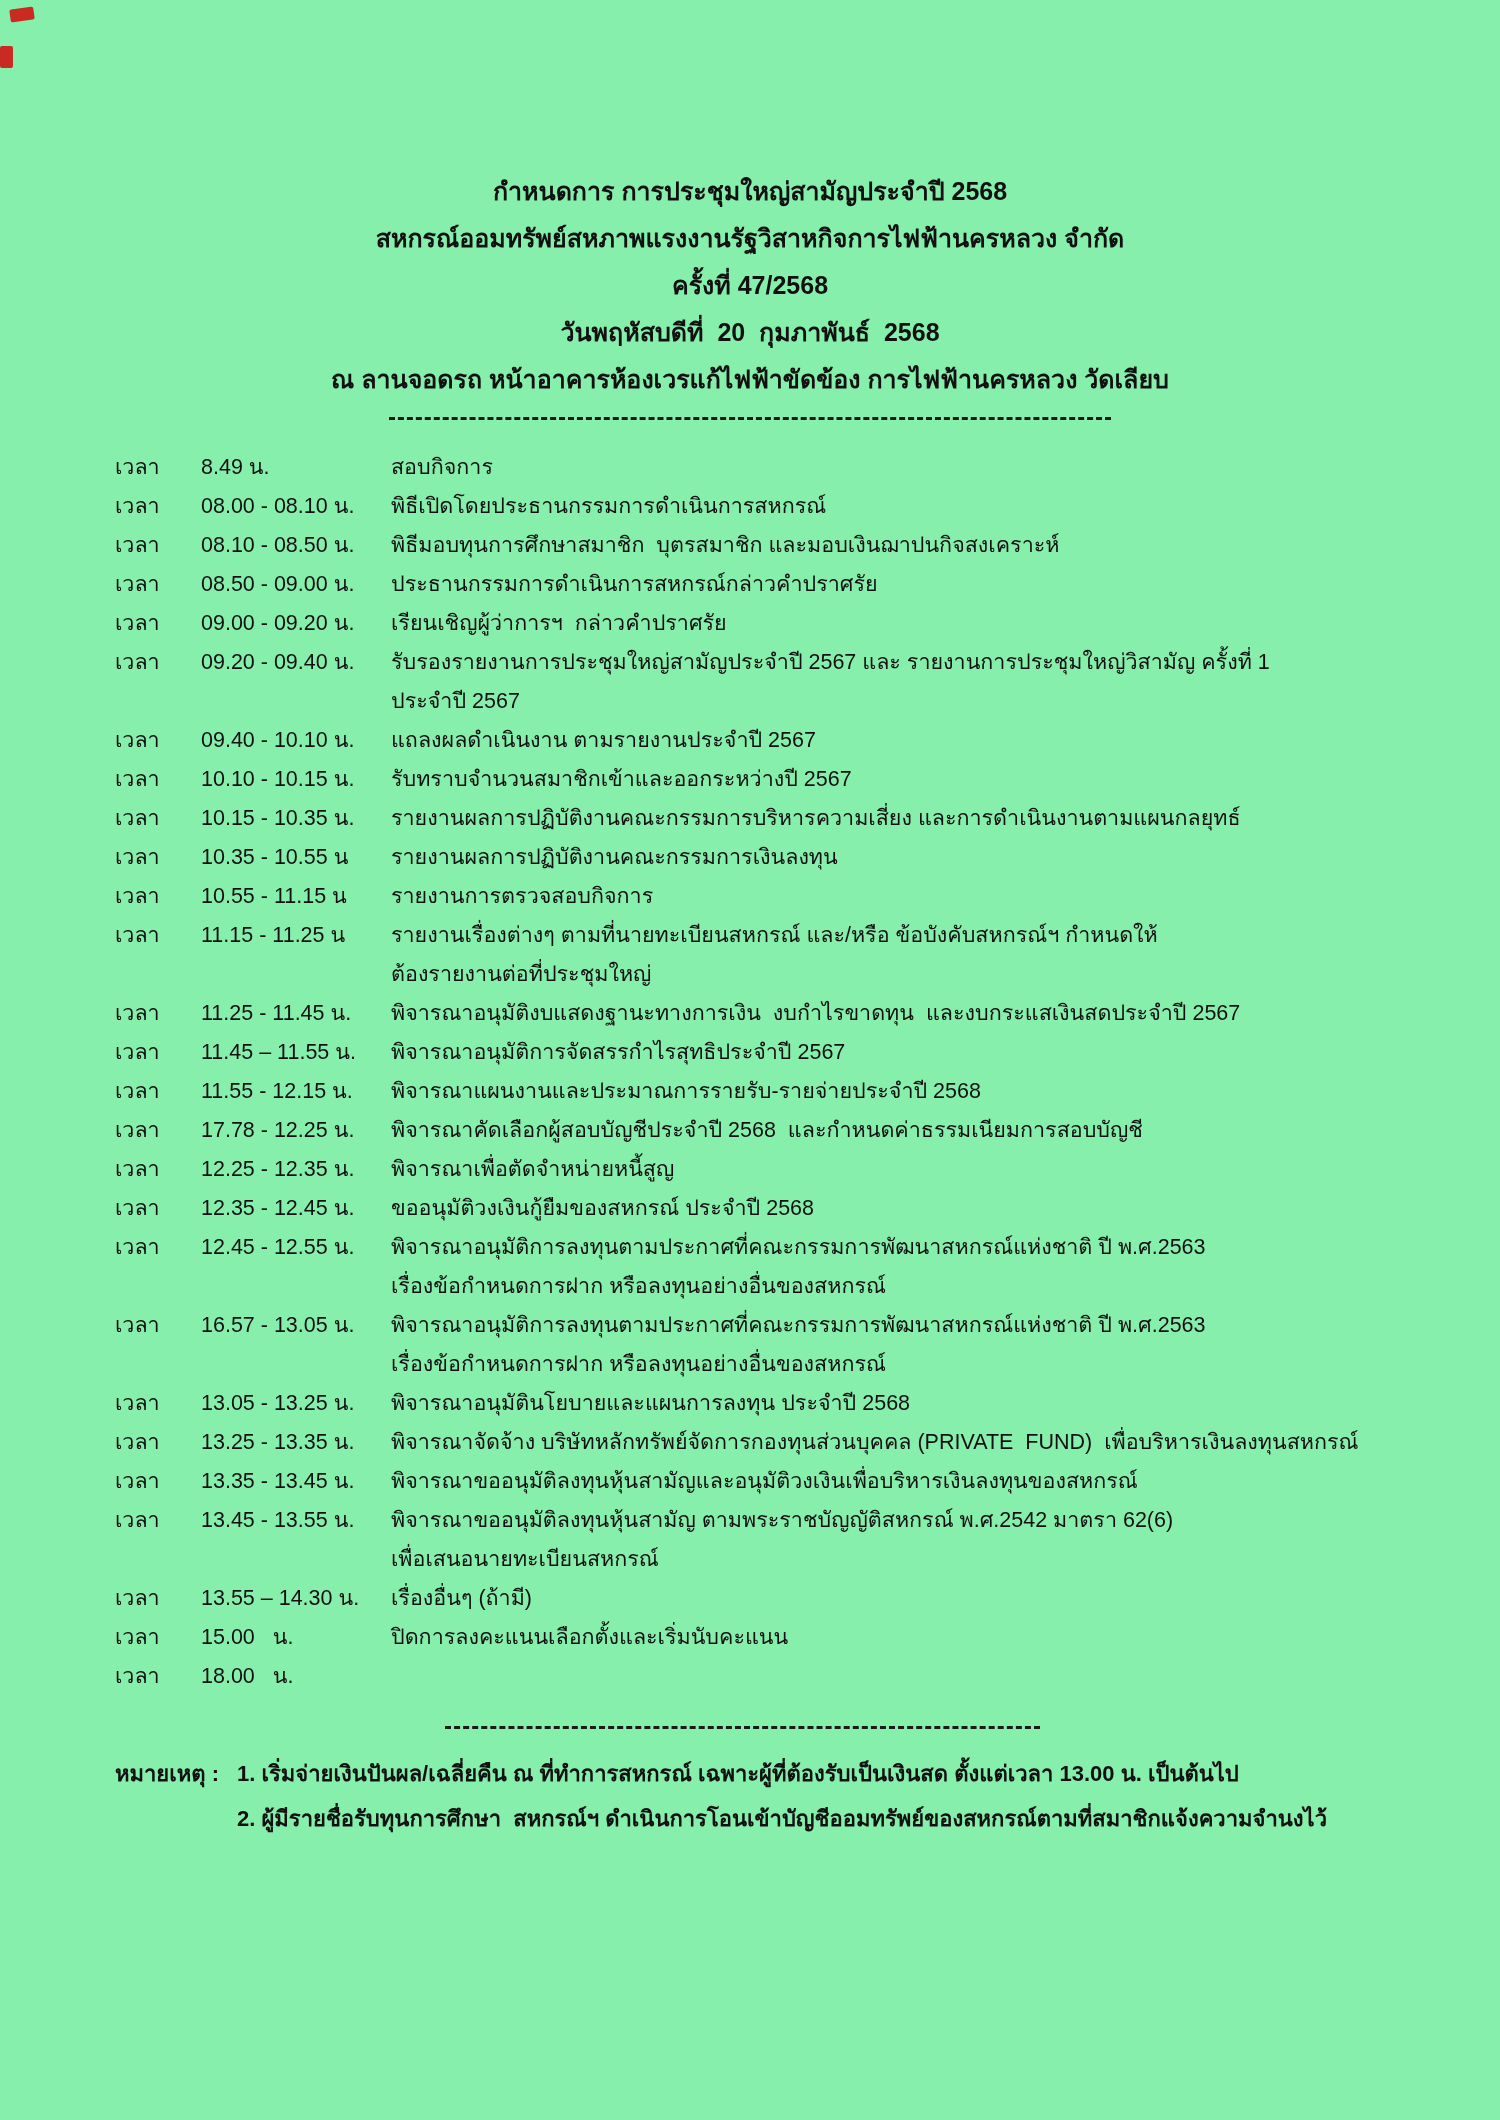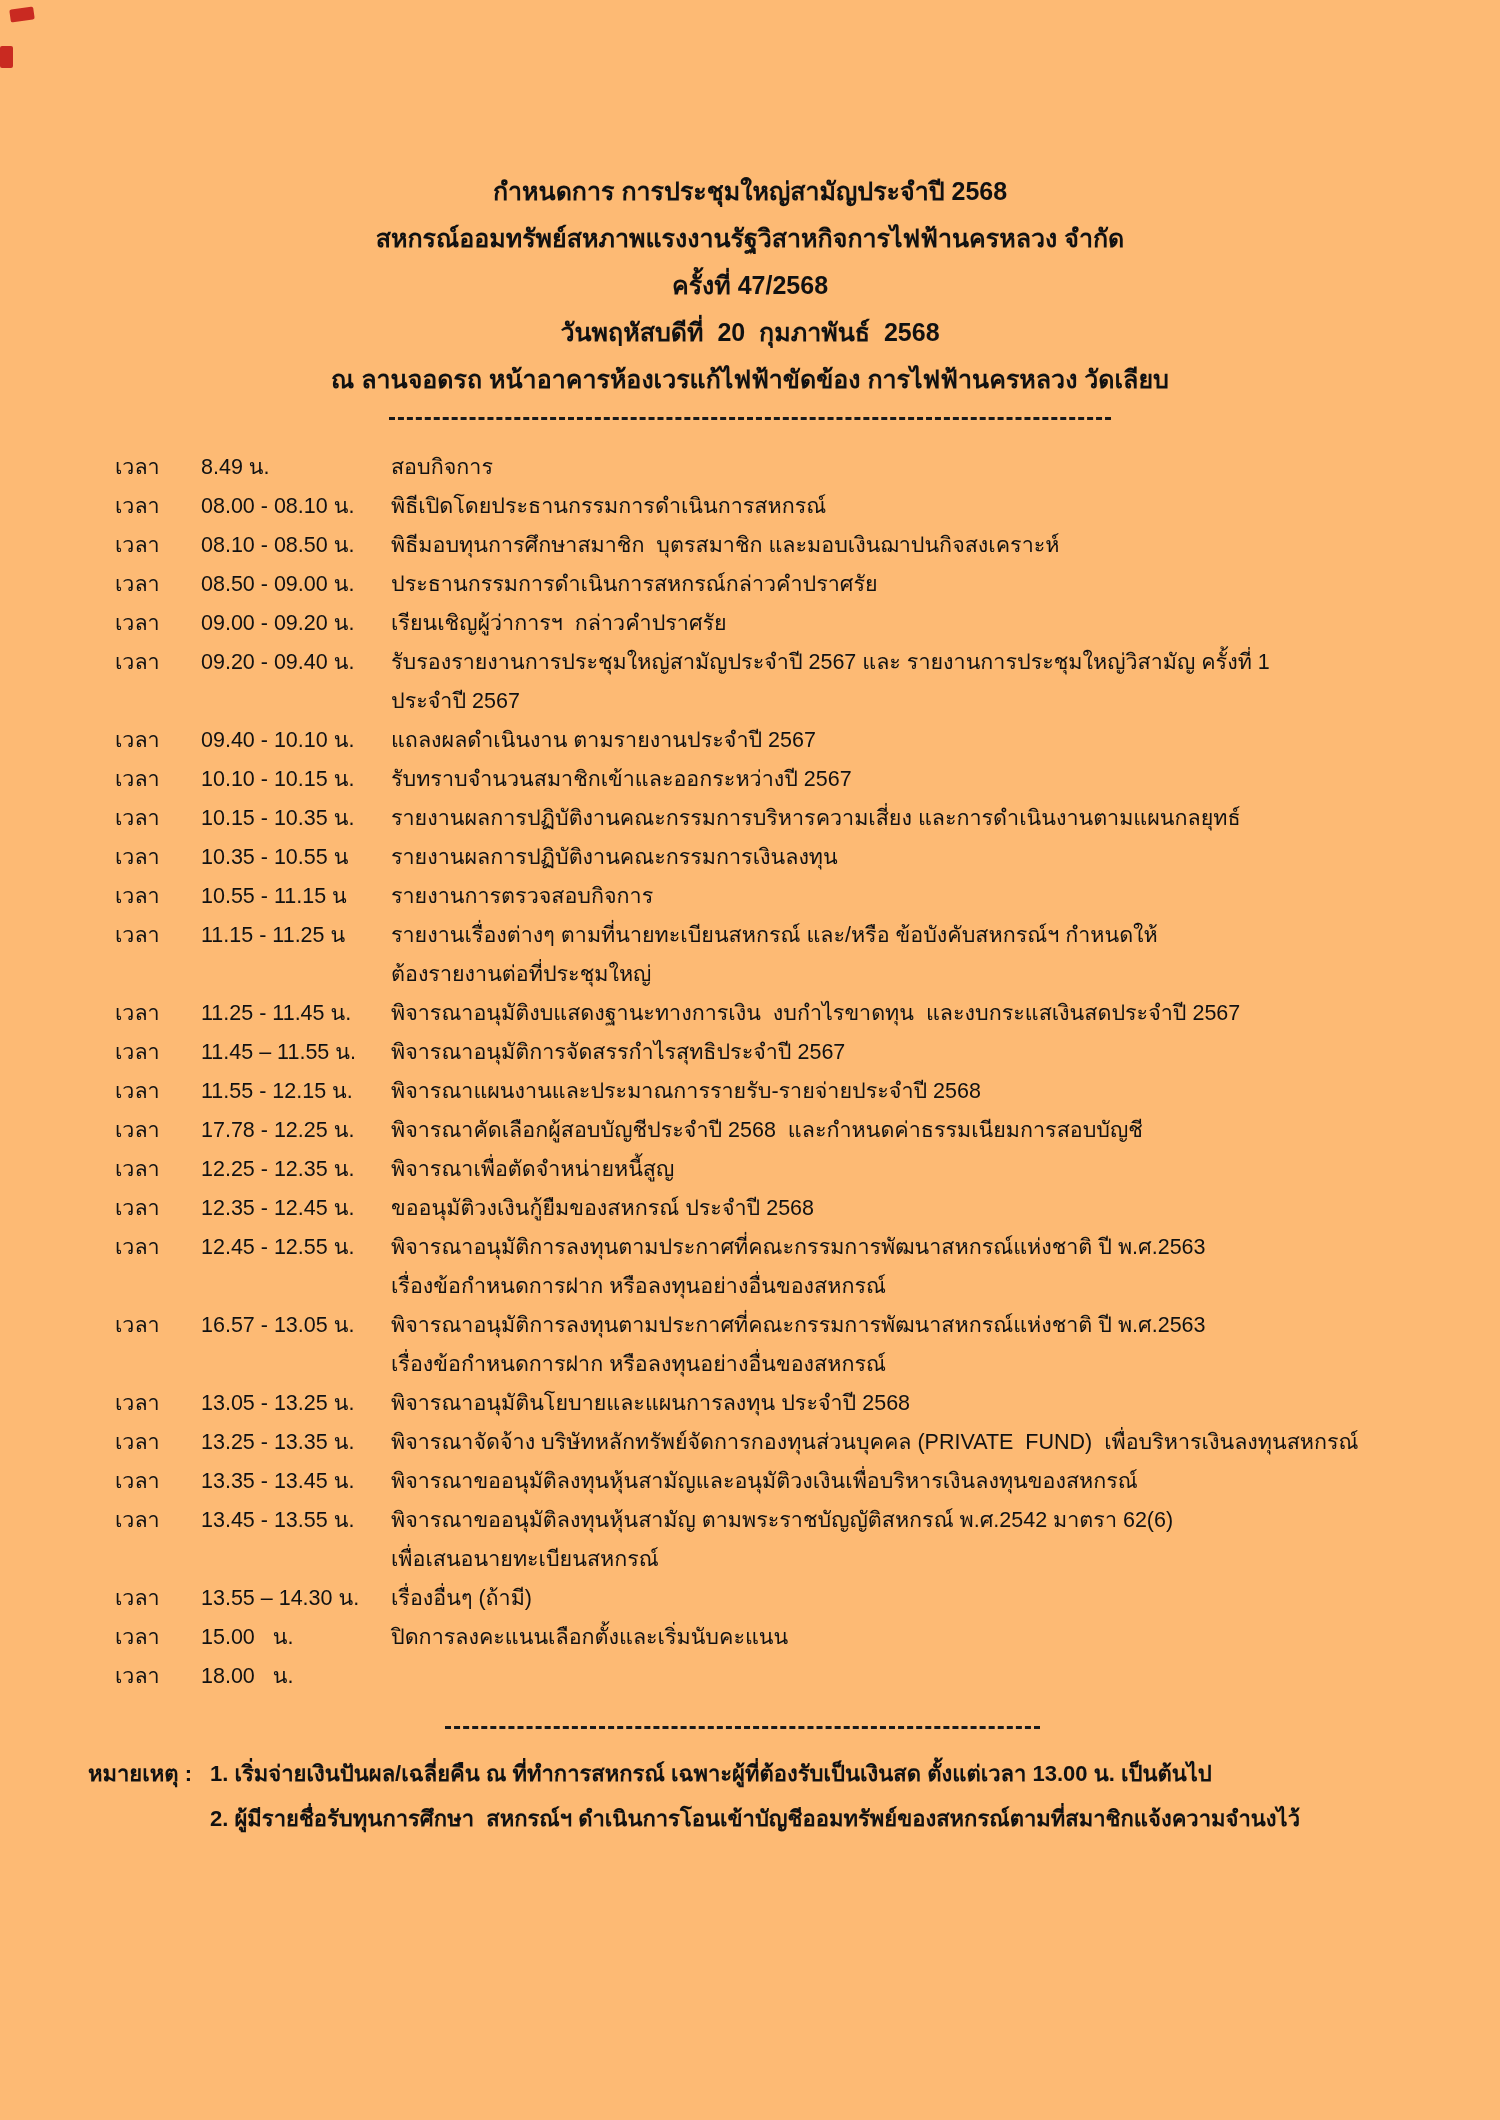--- a/index.html
+++ b/index.html
@@ -6,21 +6,21 @@
   body{
     background:#e9e9e9;
     font-family:"Liberation Sans","DejaVu Sans",sans-serif;
     color:#111;
   }
   .page{
     position:relative;
     width:1500px;
     height:2120px;
     margin:0 auto;
-    background:#fdba74;
+    background:#86efac;
     overflow:hidden;
   }
   .red-mark-1{
     position:absolute; left:10px; top:8px; width:24px; height:13px;
     background:#c92a21; transform:rotate(-8deg); border-radius:2px;
   }
   .red-mark-2{
     position:absolute; left:0px; top:46px; width:13px; height:22px;
     background:#c92a21; border-radius:2px;
   }
@@ -53,21 +53,21 @@
   .c2{ width:190px; flex:0 0 190px; white-space:pre; }
   .c3{ flex:1 1 auto; padding-right:20px; white-space:pre-wrap; }
   .c3 .l2{ display:block; }
   .footer-divider{
     width:595px;
     margin:30px 0 0 445px;
     border-top:3px dashed #1a1a1a;
   }
   .notes{
     margin-top:22px;
-    padding-left:88px;
+    padding-left:115px;
     font-size:22px;
     font-weight:bold;
     line-height:45px;
   }
   .note-row{ display:flex; align-items:flex-start; }
   .note-label{ flex:0 0 122px; white-space:pre; }
   .note-indent{ flex:0 0 122px; }
   .note-text{ flex:1 1 auto; padding-right:20px; white-space:pre-wrap; }
 </style>
 </head>

